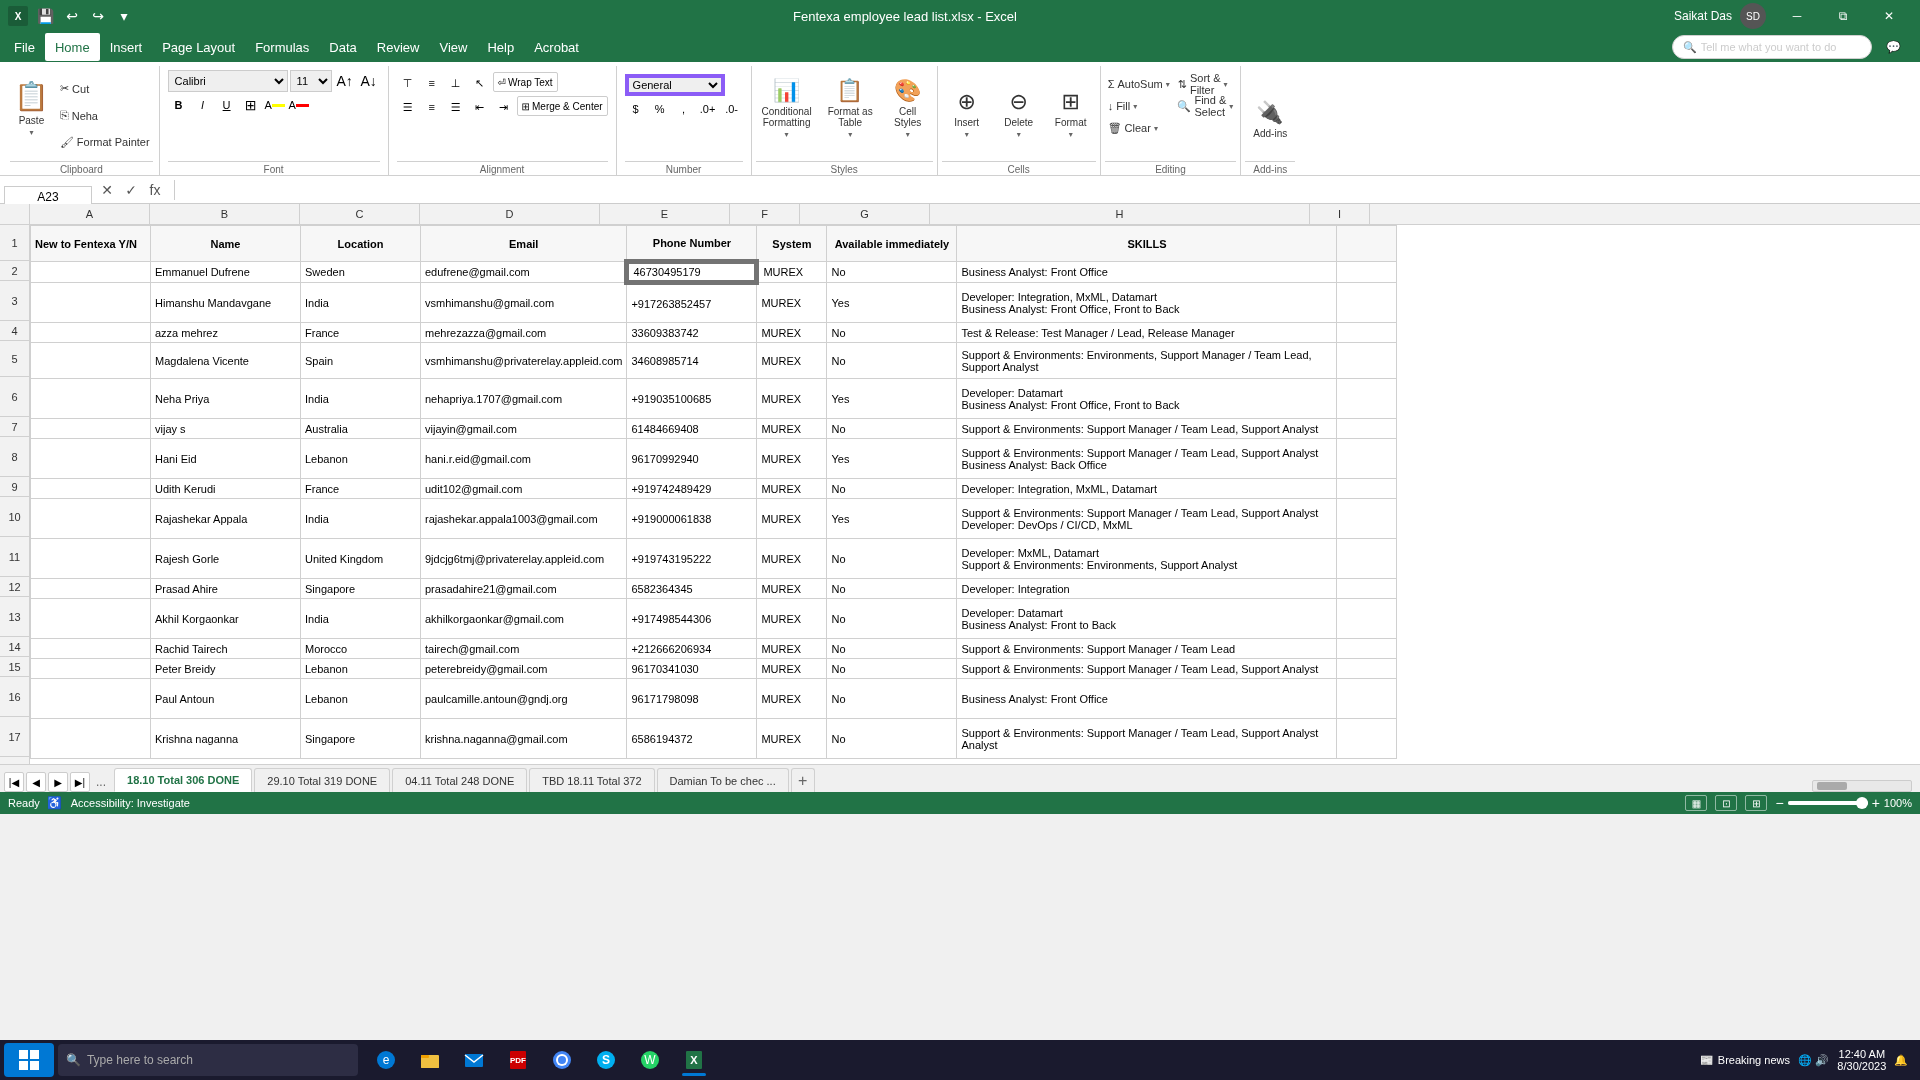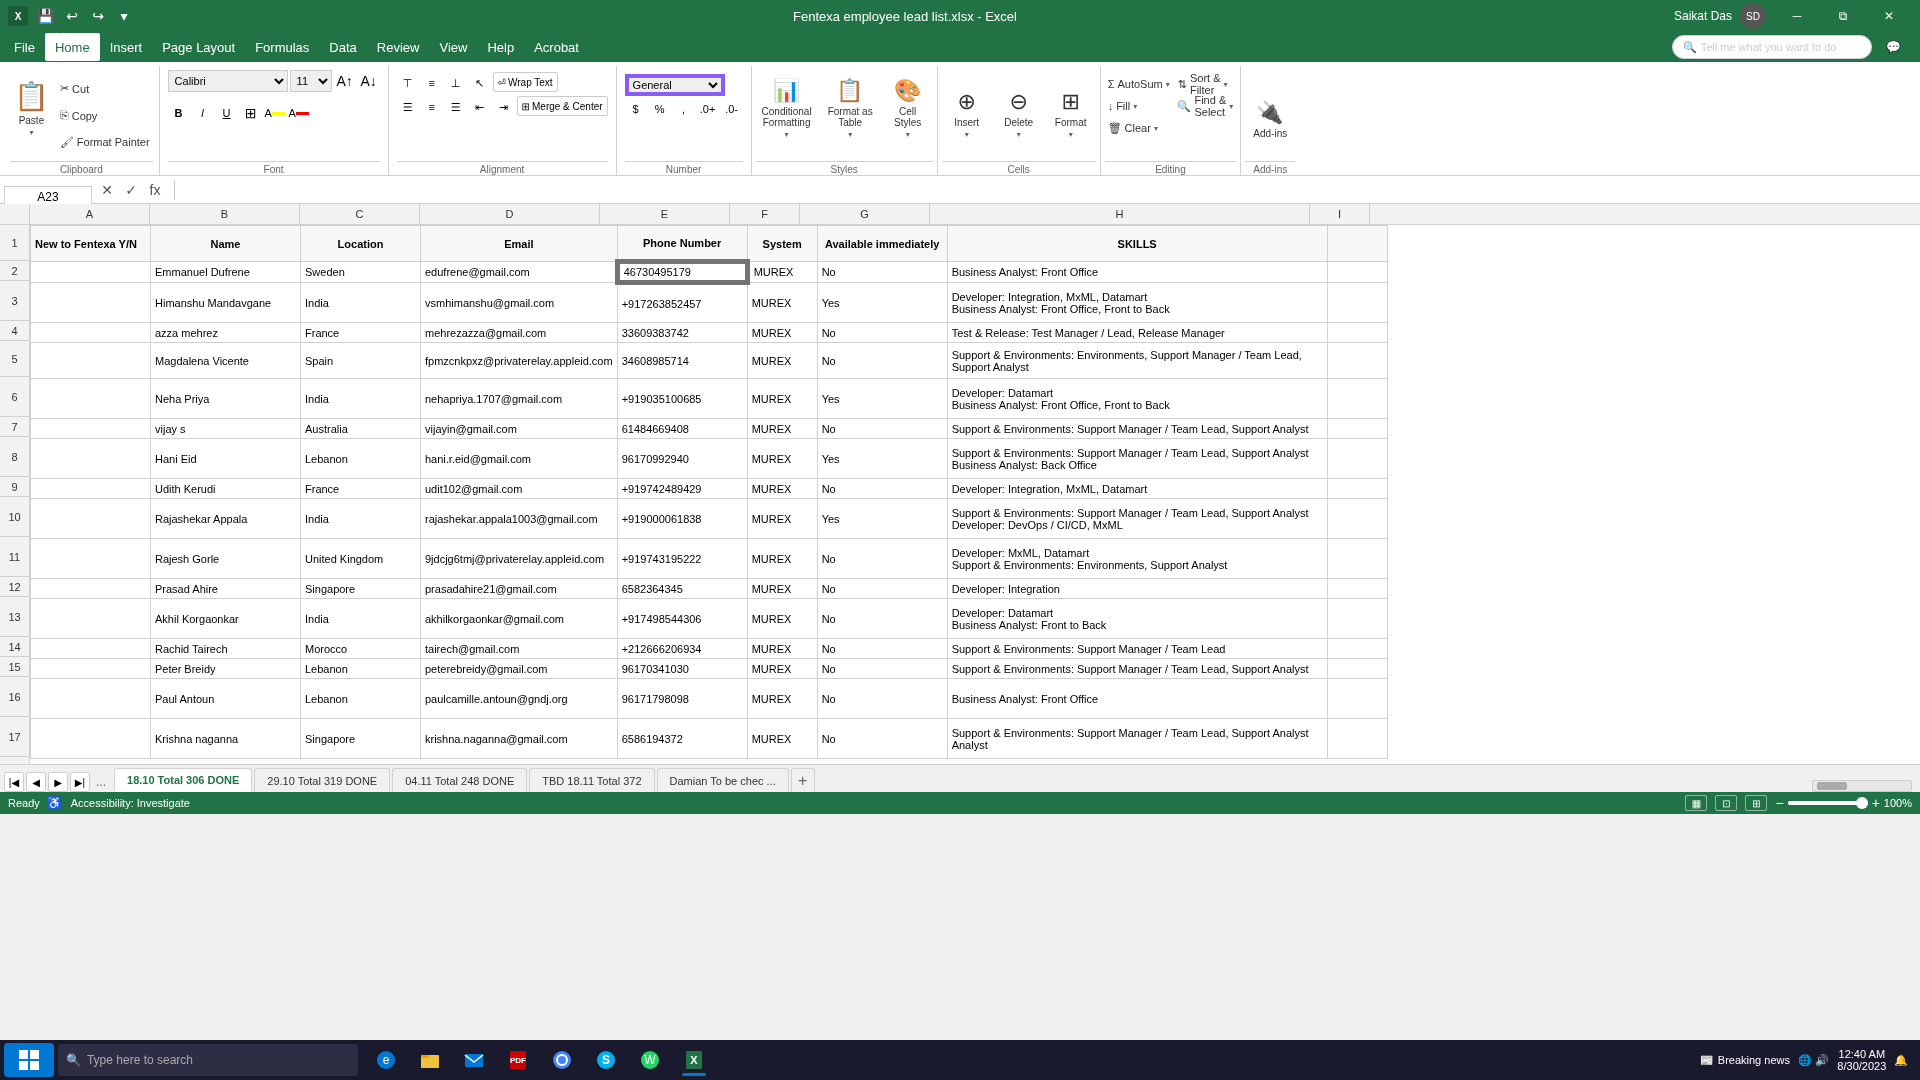--- a/index.html
+++ b/index.html
@@ -78,21 +78,21 @@
       color: #333;
       gap: 2px;
       min-width: 40px;
     }
     .paste-icon { font-size: 28px; }
 
     
     .font-group-content {
       display: flex;
       flex-direction: column;
-      gap: 10px;
+      gap: 2px;
       flex: 1;
     }
     .font-row { display: flex; align-items: center; gap: 2px; }
     .font-select {
       height: 22px;
       border: 1px solid #ccc;
       font-size: 11px;
       padding: 0 2px;
       width: 120px;
     }
@@ -317,21 +317,21 @@
         <div style="font-size:10px;">Paste</div>
         <div class="dropdown-arrow">▾</div>
       </div>
       <div style="display:flex;flex-direction:column;justify-content:space-evenly;gap:2px;">
         <div class="rb-btn-sm">
           <span>✂</span>
           <span>Cut</span>
         </div>
         <div class="rb-btn-sm">
           <span>⎘</span>
-          <span>Copy</span>
+          <span>Neha</span>
         </div>
         <div class="rb-btn-sm">
           <span>🖌</span>
           <span>Format Painter</span>
         </div>
       </div>
     </div>
     <div class="ribbon-group-label">Clipboard</div>
   </div>
 
@@ -605,21 +605,21 @@
           <td style="border:1px solid #d0d0d0;height:20px;padding:2px 4px;font-size:11px;">MUREX</td>
           <td style="border:1px solid #d0d0d0;height:20px;padding:2px 4px;font-size:11px;">No</td>
           <td style="border:1px solid #d0d0d0;height:20px;padding:2px 4px;font-size:11px;">Test &amp; Release: Test Manager / Lead, Release Manager</td>
           <td style="border:1px solid #d0d0d0;height:20px;padding:2px 4px;font-size:11px;"></td>
         </tr>
 
         <tr>
           <td style="border:1px solid #d0d0d0;height:36px;padding:2px 4px;font-size:11px;"></td>
           <td style="border:1px solid #d0d0d0;height:36px;padding:2px 4px;font-size:11px;">Magdalena Vicente</td>
           <td style="border:1px solid #d0d0d0;height:36px;padding:2px 4px;font-size:11px;">Spain</td>
-          <td style="border:1px solid #d0d0d0;height:36px;padding:2px 4px;font-size:11px;white-space:normal;">fpmzcnkpxz@privaterelay.appleid.com</td>
+          <td style="border:1px solid #d0d0d0;height:36px;padding:2px 4px;font-size:11px;white-space:normal;">vsmhimanshu@privaterelay.appleid.com</td>
           <td style="border:1px solid #d0d0d0;height:36px;padding:2px 4px;font-size:11px;">34608985714</td>
           <td style="border:1px solid #d0d0d0;height:36px;padding:2px 4px;font-size:11px;">MUREX</td>
           <td style="border:1px solid #d0d0d0;height:36px;padding:2px 4px;font-size:11px;">No</td>
           <td style="border:1px solid #d0d0d0;height:36px;padding:2px 4px;font-size:11px;white-space:normal;">Support &amp; Environments: Environments, Support Manager / Team Lead, Support Analyst</td>
           <td style="border:1px solid #d0d0d0;height:36px;padding:2px 4px;font-size:11px;"></td>
         </tr>
 
         <tr>
           <td style="border:1px solid #d0d0d0;height:40px;padding:2px 4px;font-size:11px;"></td>
           <td style="border:1px solid #d0d0d0;height:40px;padding:2px 4px;font-size:11px;">Neha Priya</td>

